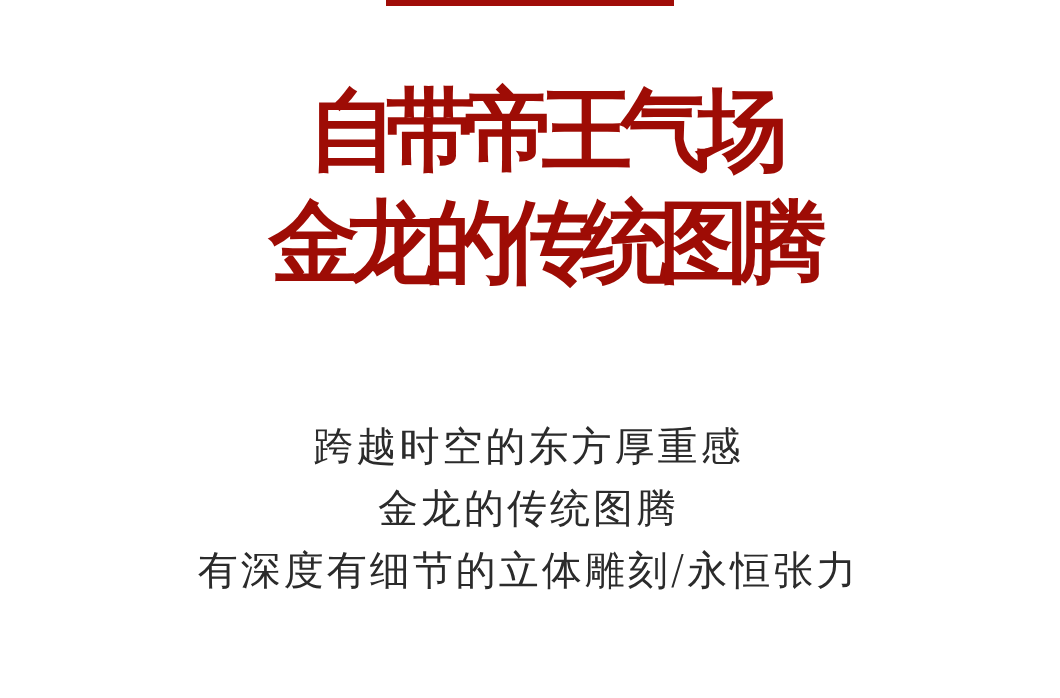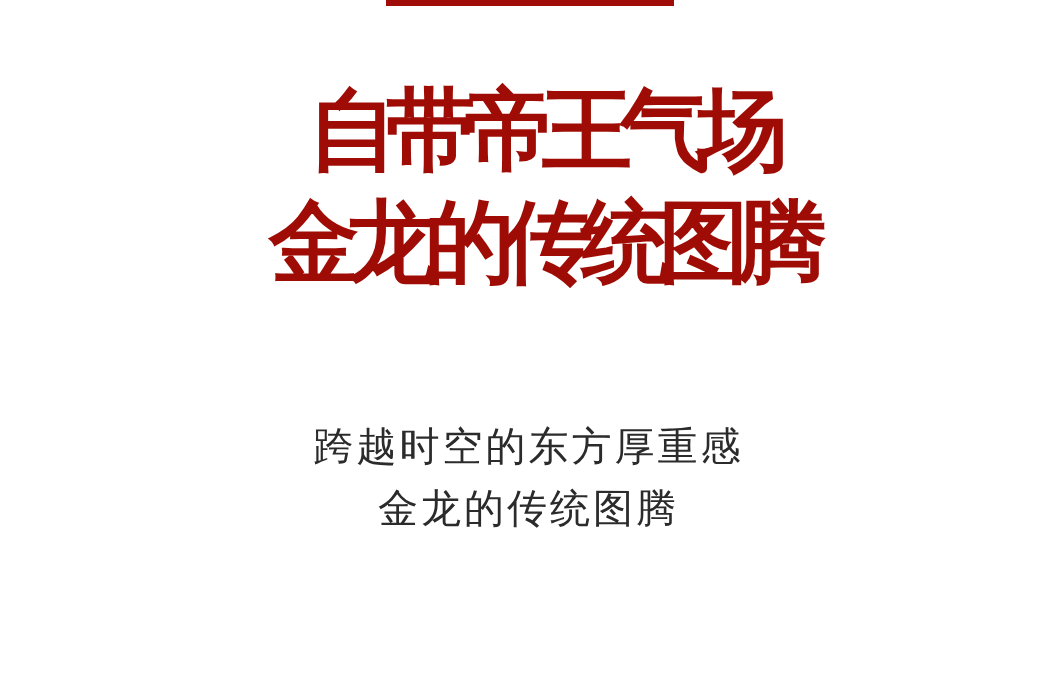--- a/index.html
+++ b/index.html
@@ -64,13 +64,14 @@
 <div class="top-bar"></div>
 
 <div class="heading">
   <div class="line">自带帝王气场</div>
   <div class="line">金龙的传统图腾</div>
 </div>
 
 <div class="body-text">
   <div class="line">跨越时空的东方厚重感</div>
   <div class="line">金龙的传统图腾</div>
+  <div class="line">有深度有细节的立体雕刻/永恒张力</div>
 </div>
 
 </body></html>

